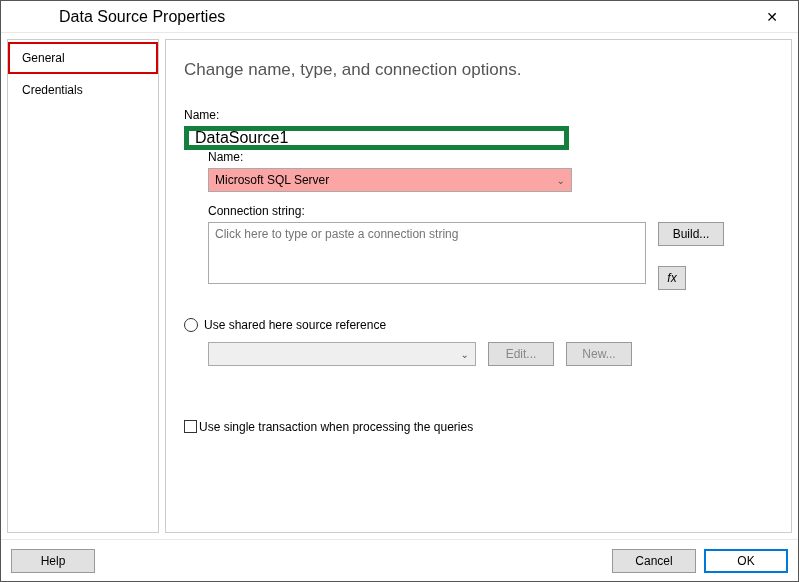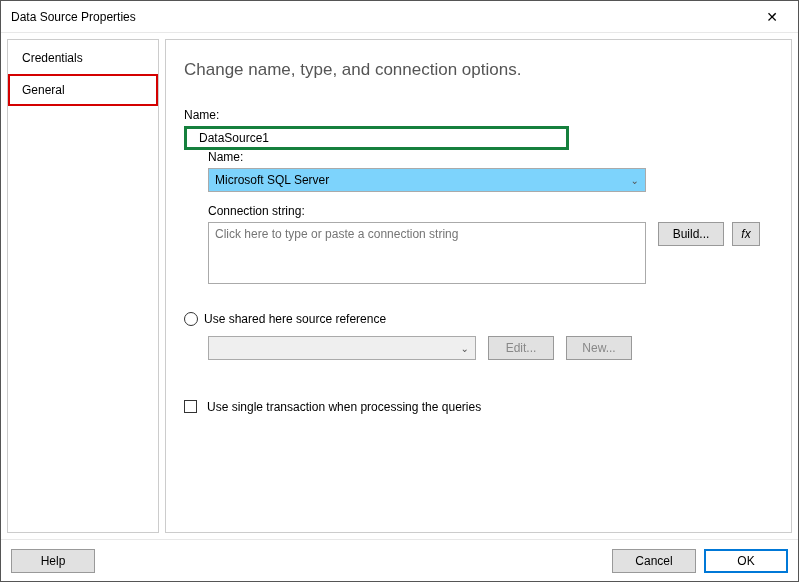--- a/index.html
+++ b/index.html
@@ -20,21 +20,21 @@
     position: relative;
   }
   .titlebar {
     height: 32px;
     display: flex;
     align-items: center;
     justify-content: space-between;
     padding: 0 6px 0 10px;
     border-bottom: 1px solid #e8e8e8;
   }
-  .titlebar-title { font-size: 12px; }
+  .titlebar-title { font-size: 16px; margin-left: 48px; }
   .close-btn {
     width: 40px; height: 28px;
     display: flex; align-items: center; justify-content: center;
     font-size: 14px; font-weight: 300;
     cursor: pointer;
   }
   .body {
     flex: 1;
     display: flex;
     padding: 6px;
@@ -64,24 +64,24 @@
   .heading {
     font-size: 17px;
     color: #555;
     margin: 2px 0 28px 0;
     font-weight: 400;
   }
   .label { margin-bottom: 4px; }
   .text-input {
     width: 385px;
     height: 24px;
-    border: 3px solid #15803d;
-    padding: 2px 12px;
+    border: 5px solid #15803d;
+    padding: 2px 6px;
     font-family: inherit;
-    font-size: 12px;
+    font-size: 16px;
   }
   .row-radio {
     display: flex;
     align-items: center;
     gap: 6px;
     margin-top: 28px;
     margin-bottom: 10px;
   }
   .radio {
     width: 14px; height: 14px;
@@ -94,24 +94,24 @@
   .radio.checked::after {
     content: "";
     width: 6px; height: 6px;
     background: #333;
     border-radius: 50%;
   }
   .sub {
     margin-left: 24px;
   }
   .select {
-    width: 438px;
+    width: 364px;
     height: 24px;
     border: 1px solid #aaa;
-    background: #7dd3fc;
+    background: #fca5a5;
     display: flex;
     align-items: center;
     justify-content: space-between;
     padding: 0 6px;
     cursor: pointer;
     margin-bottom: 12px;
   }
   .select .chev {
     font-size: 10px;
     color: #555;
@@ -127,22 +127,22 @@
     border: 1px solid #aaa;
     padding: 4px 6px;
     color: #888;
     font-family: inherit;
     font-size: 12px;
     resize: none;
     background: #fff;
   }
   .side-btns {
     display: flex;
-    flex-direction: row;
-    gap: 8px;
+    flex-direction: column;
+    gap: 20px;
   }
   .btn {
     min-width: 66px;
     height: 24px;
     border: 1px solid #999;
     background: #e1e1e1;
     display: inline-flex;
     align-items: center;
     justify-content: center;
     padding: 0 12px;
@@ -164,22 +164,22 @@
     display: flex;
     align-items: center;
     gap: 12px;
     margin-left: 24px;
     margin-top: 4px;
   }
   .shared-row .select { width: 268px; margin-bottom: 0; }
   .checkbox-row {
     display: flex;
     align-items: flex-start;
-    gap: 10px;
-    margin-top: 40px;
+    gap: 2px;
+    margin-top: 54px;
   }
   .checkbox {
     width: 13px; height: 13px;
     border: 1px solid #333;
     cursor: pointer;
     background: #fff;
   }
   .footer {
     height: 42px;
     border-top: 1px solid #e8e8e8;
@@ -203,25 +203,25 @@
   <div class="titlebar">
     <span class="titlebar-title">Data Source Properties</span>
     <div class="close-btn">
       <span>✕</span>
     </div>
   </div>
 
   <div class="body">
 
     <div class="nav">
+      <div class="nav-item selected">
+        <span>General</span>
+      </div>
       <div class="nav-item">
         <span>Credentials</span>
-      </div>
-      <div class="nav-item selected">
-        <span>General</span>
       </div>
     </div>
 
     <div class="content">
       <div class="heading">Change name, type, and connection options.</div>
 
       <div class="label">Name:</div>
       <input class="text-input" type="text" value="DataSource1" style="">
 
 

